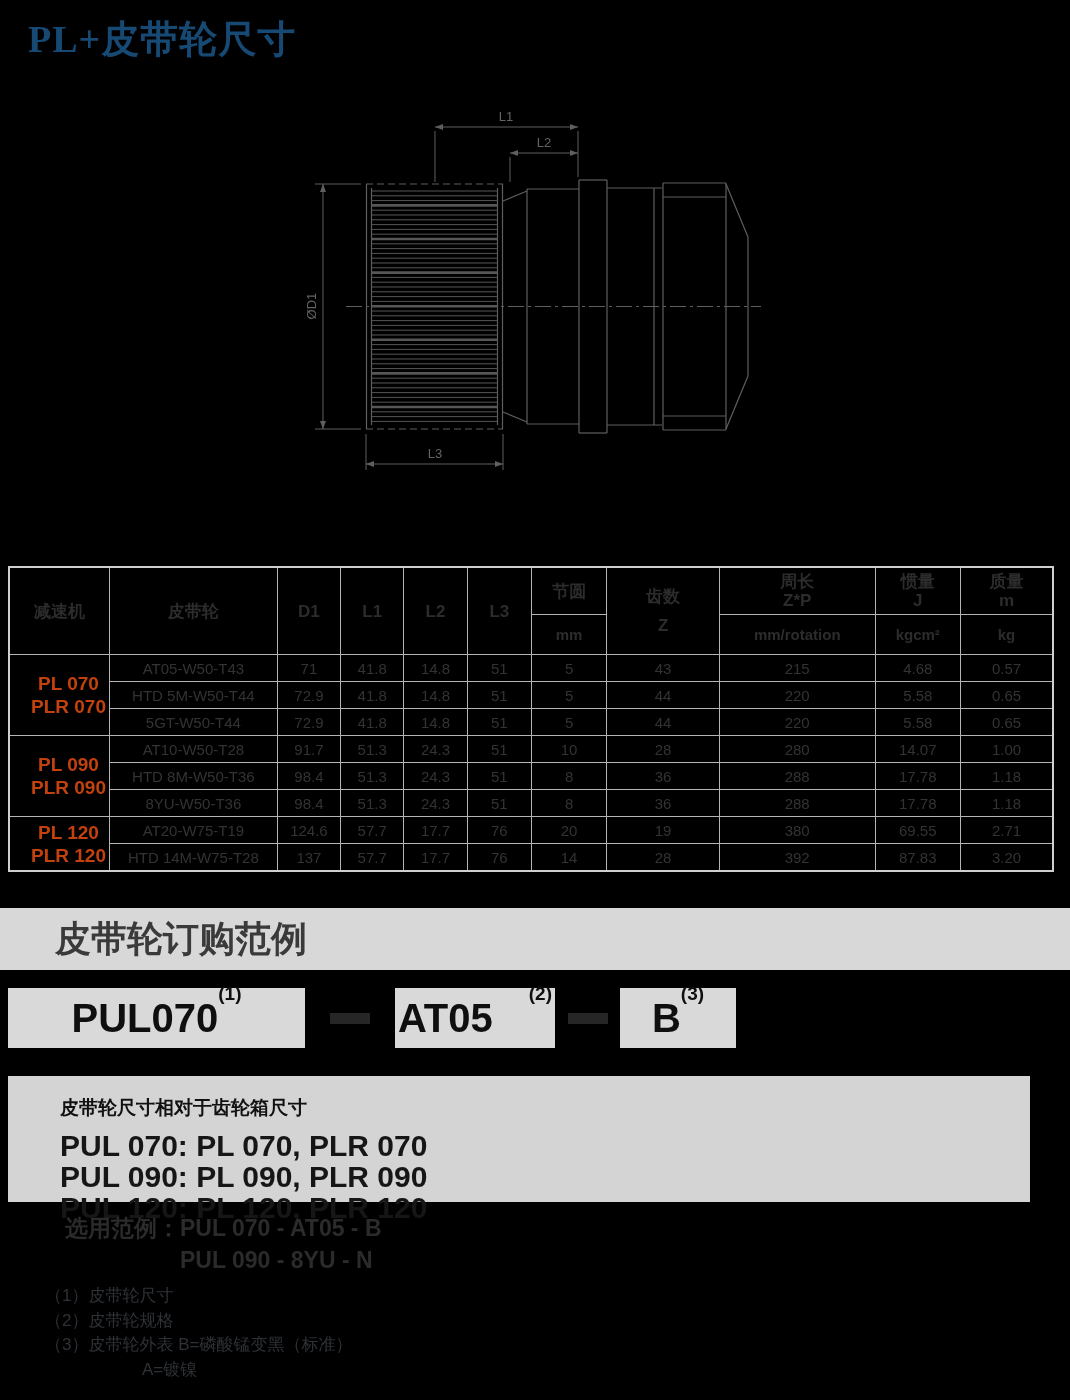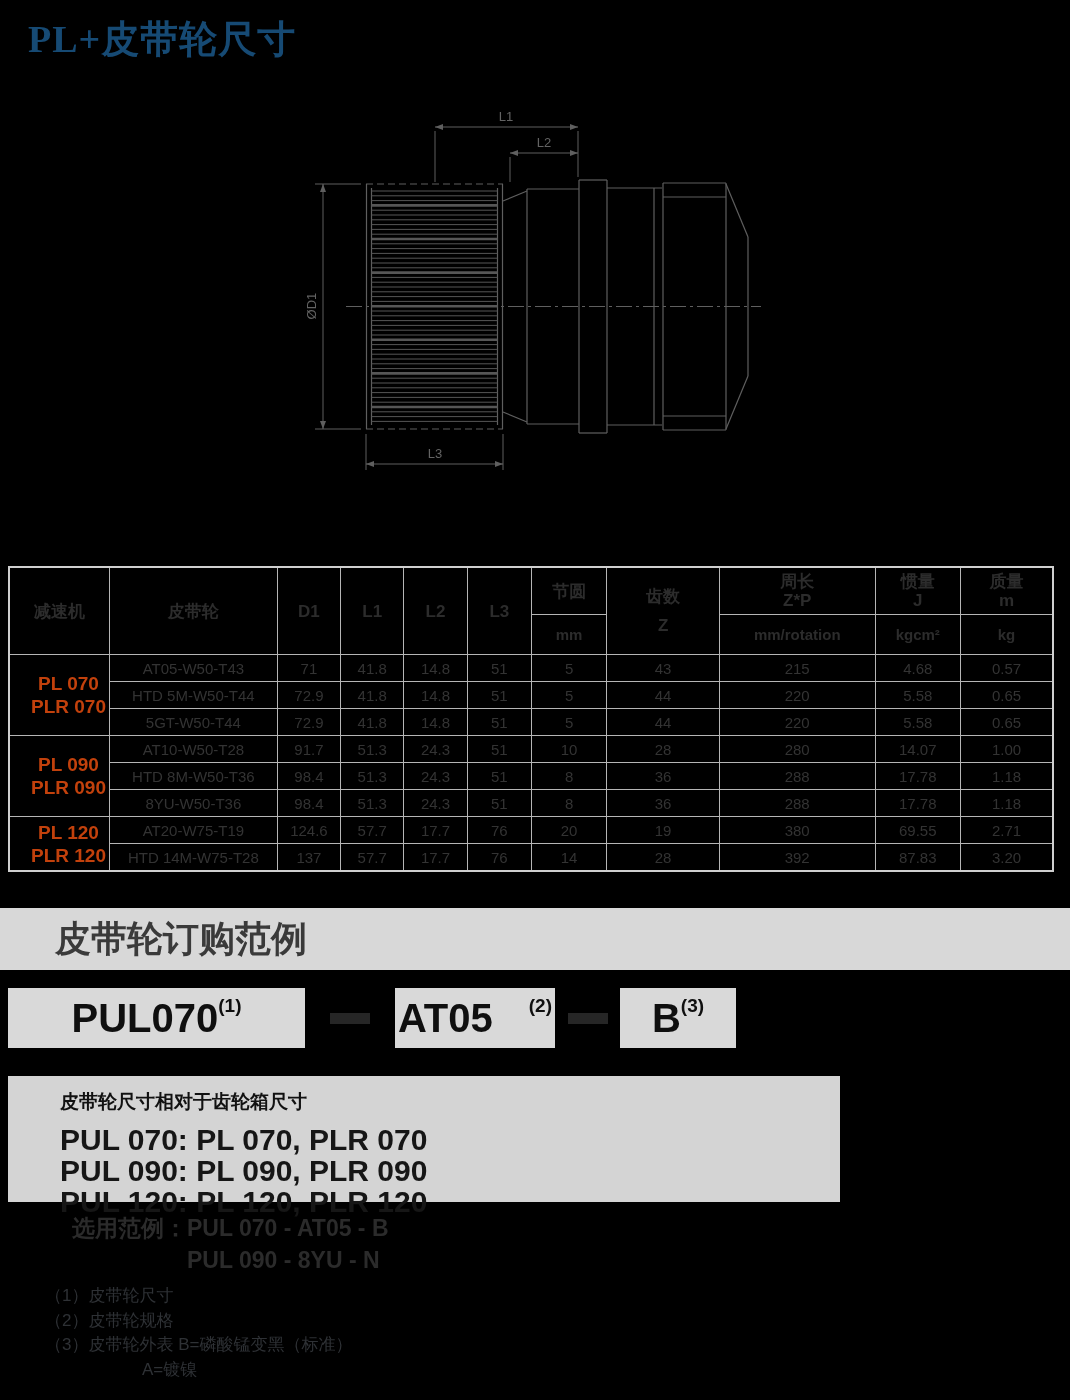--- a/index.html
+++ b/index.html
@@ -23,35 +23,35 @@
   .dim-table thead tr.hr2 th{height:39px;font-size:15px;}
   .dim-table td.group-cell{color:#c2410c;font-weight:bold;font-size:19px;line-height:23px;
         text-align:center;padding-left:18px;}
   .th-teeth .sym{display:block;margin-top:10px;}
   
   .band{position:absolute;top:908px;left:0;width:1070px;height:62px;background:#d8d8d8;
         display:flex;align-items:center;}
   .band-title{margin-left:55px;font-size:36px;font-weight:bold;color:#3a3a3a;}
   
   .code-row{position:absolute;top:988px;left:8px;height:60px;display:flex;align-items:center;}
-  .code-box{background:#d9d9d9;height:60px;display:flex;align-items:center;justify-content:center;
+  .code-box{background:#d9d9d9;height:60px;display:flex;justify-content:center;
         font-weight:bold;color:#0f0f0f;font-size:40px;line-height:60px;}
   .code-box .sup{font-size:19px;font-weight:bold;margin-top:-24px;}
   .box1{width:297px;}
   .box2{width:160px;margin-left:15px;gap:36px;}
   .box3{width:116px;margin-left:12px;}
   .dash-sep{width:40px;height:11px;background:#262626;margin-left:25px;margin-right:10px;}
   .dash-sep.d2{margin-left:13px;margin-right:0;}
   
-  .info-box{position:absolute;top:1076px;left:8px;width:832px;height:126px;background:#d4d4d4;
-        box-sizing:border-box;padding:13px 0 0 52px;}
+  .info-box{position:absolute;top:1076px;left:8px;width:1022px;height:126px;background:#d4d4d4;
+        box-sizing:border-box;padding:19px 0 0 52px;}
   .info-heading{font-size:19px;font-weight:bold;color:#111;margin:0 0 9px 0;}
   .info-line{font-size:30px;font-weight:bold;color:#161616;line-height:31px;}
   
-  .example{position:absolute;top:1212px;left:72px;display:flex;
+  .example{position:absolute;top:1212px;left:65px;display:flex;
         font-size:23px;font-weight:bold;color:#2b2b2b;line-height:32px;}
   
   .notes{position:absolute;top:1284px;left:45px;font-size:17px;color:#2e3135;line-height:24.5px;}
   .note-indent{margin-left:97px;}
 </style>
 </head>
 <body>
 
 <div class="page">
 

